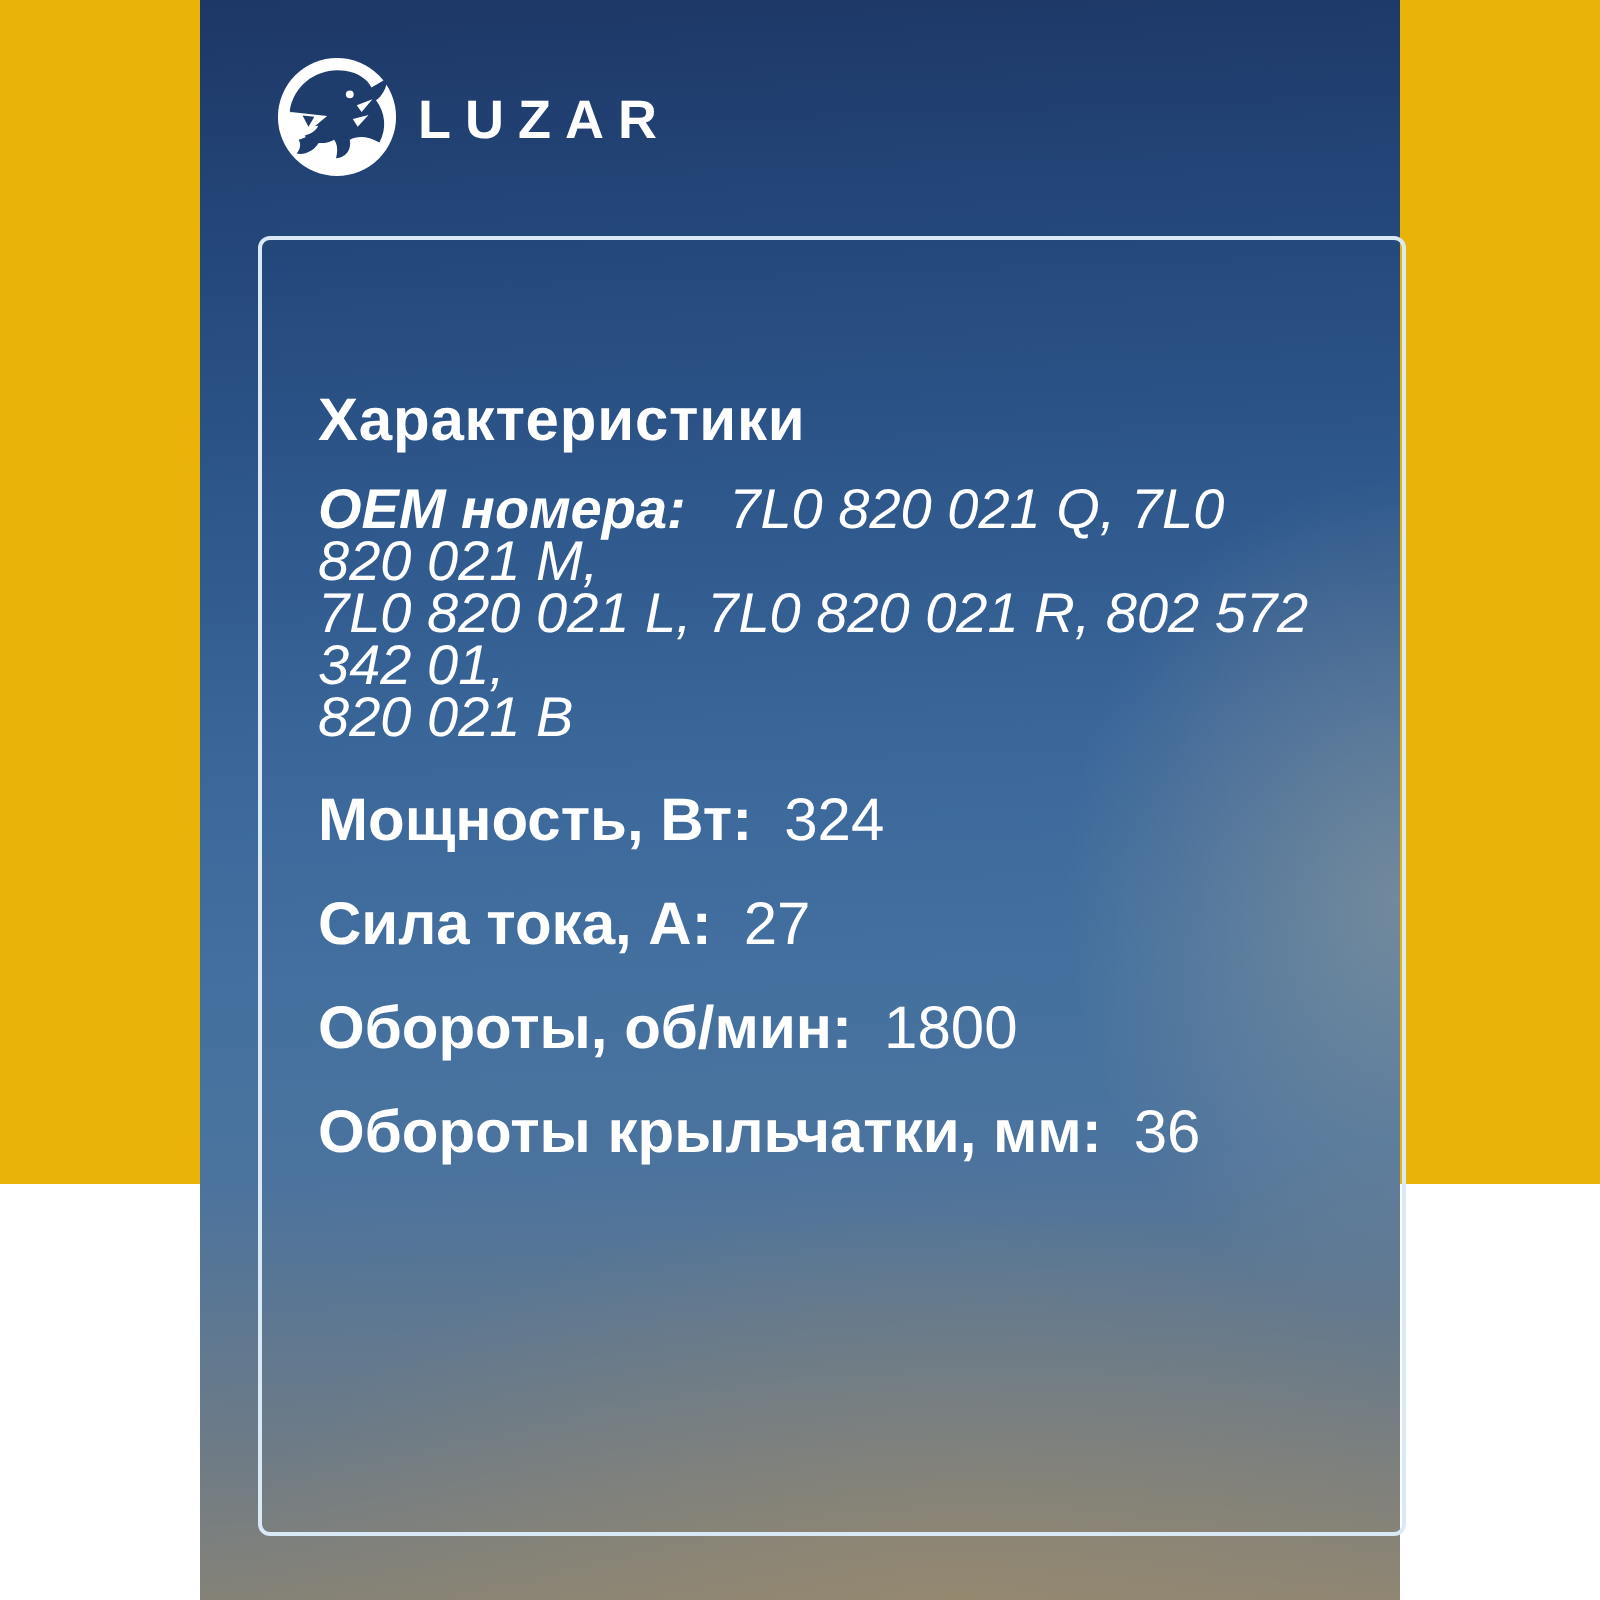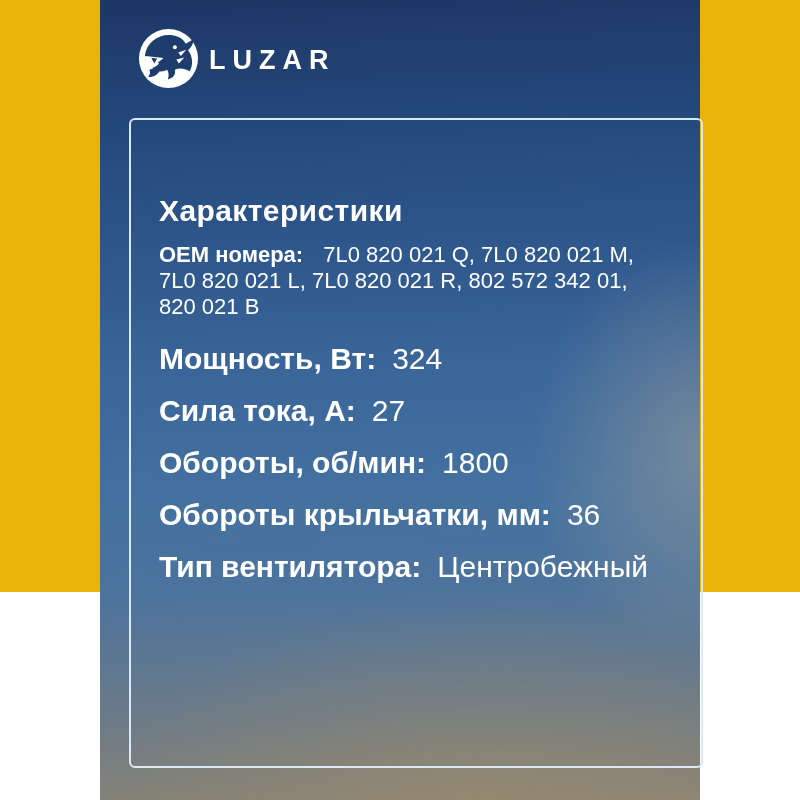--- a/index.html
+++ b/index.html
@@ -73,24 +73,25 @@
   }
   .card-title {
     margin: 0;
     font-size: 30px;
     line-height: 30px;
     font-weight: 700;
     letter-spacing: 0.4px;
   }
   .oem {
     margin: 16px 0 0 0;
-    font-size: 22px;
+    font-size: 28px;
     line-height: 26px;
     max-width: 508px;
     font-weight: 400;
+    font-style: italic;
   }
   .oem .lbl {
     font-weight: 700;
     margin-right: 14px;
   }
   .oem .line {
     display: block;
   }
   .oem .line.first {
     display: inline;
@@ -144,19 +145,16 @@
       </div>
       <div class="spec-row">
         <span class="lbl">Сила тока, А:</span><span class="val">27</span>
       </div>
       <div class="spec-row">
         <span class="lbl">Обороты, об/мин:</span><span class="val">1800</span>
       </div>
       <div class="spec-row">
         <span class="lbl">Обороты крыльчатки, мм:</span><span class="val">36</span>
       </div>
-      <div class="spec-row">
-        <span class="lbl">Тип вентилятора:</span><span class="val">Центробежный</span>
-      </div>
     </div>
 
   </div>
 </div>
 
 </body></html>

